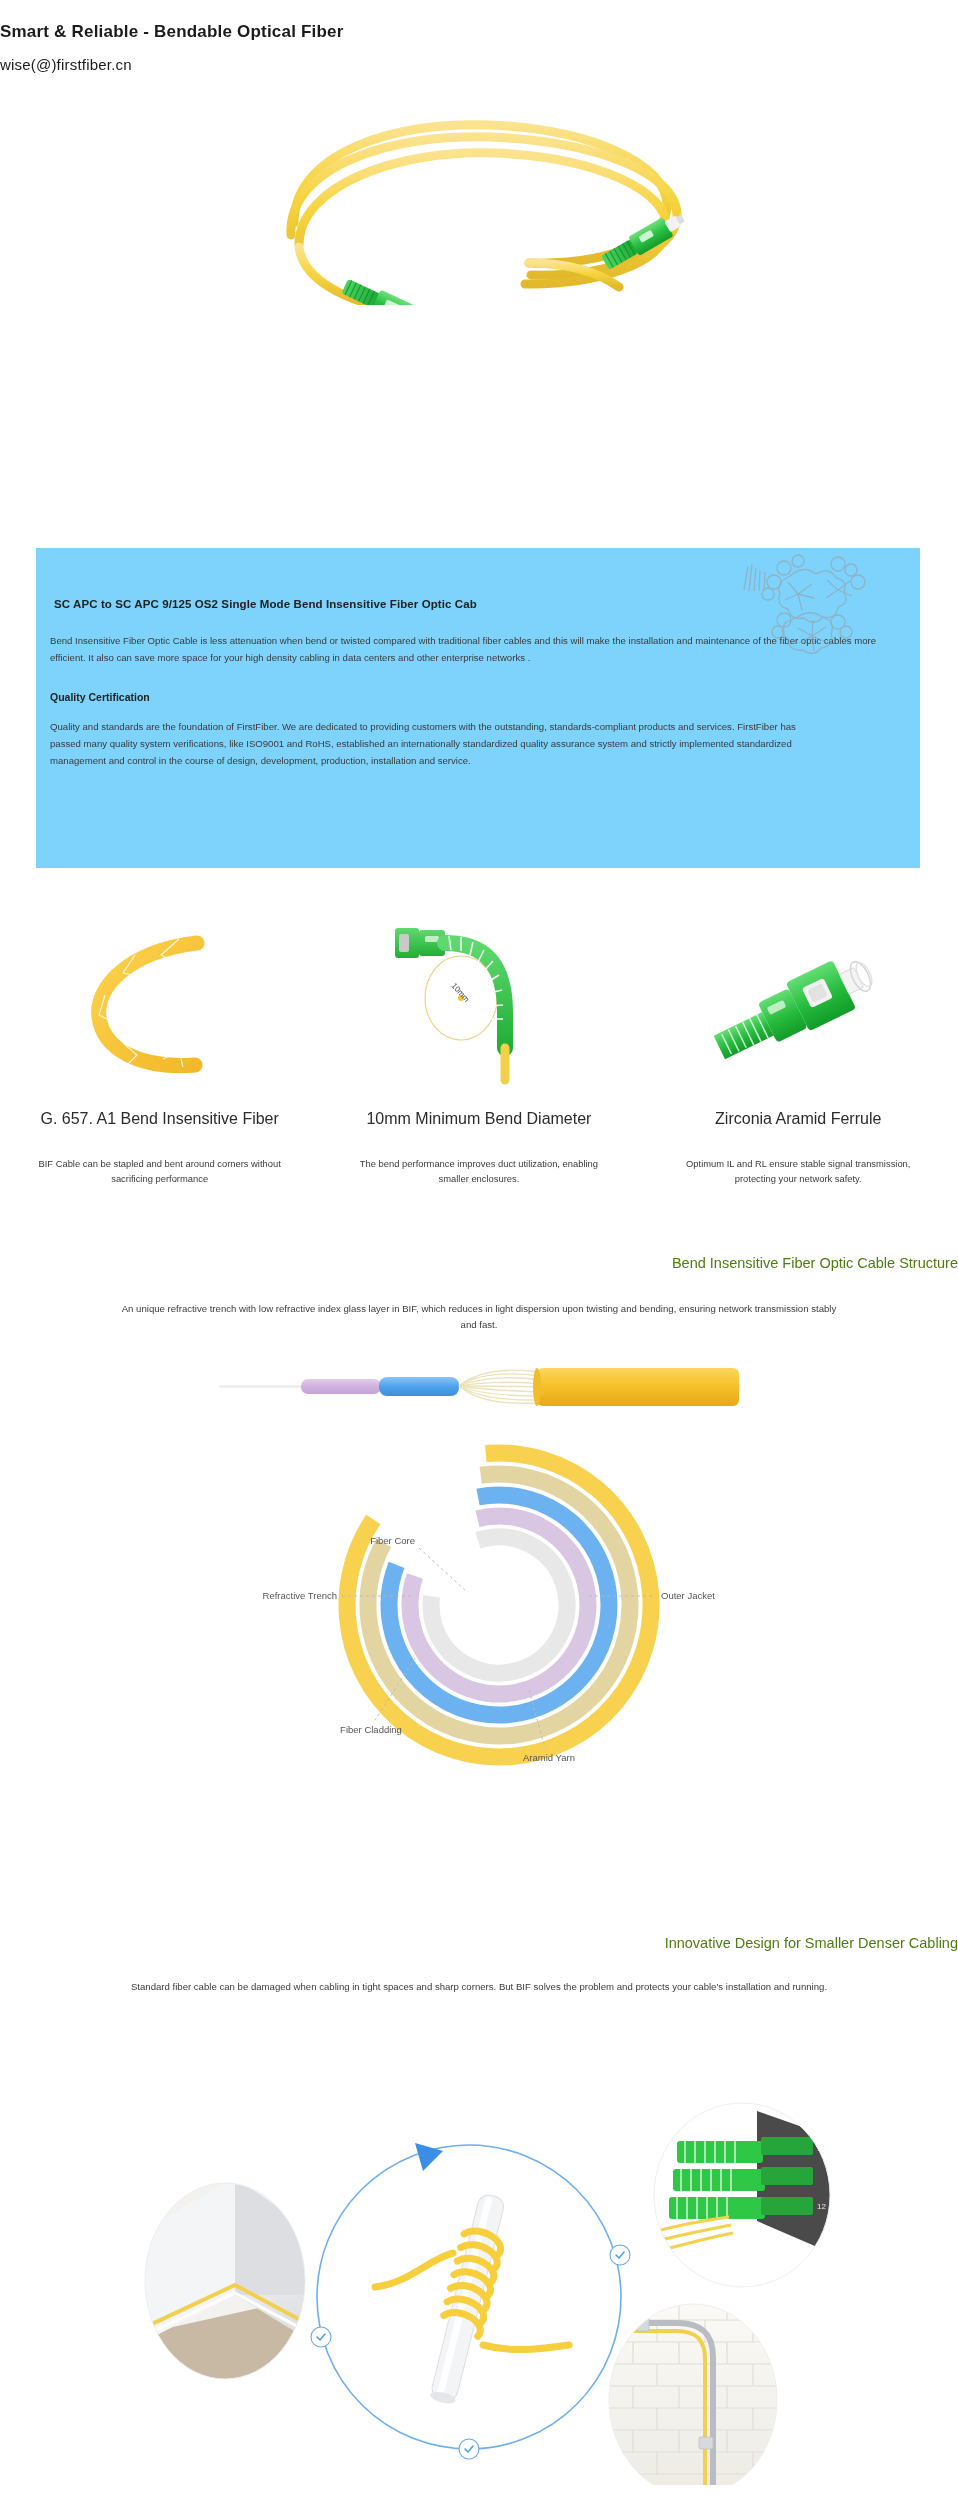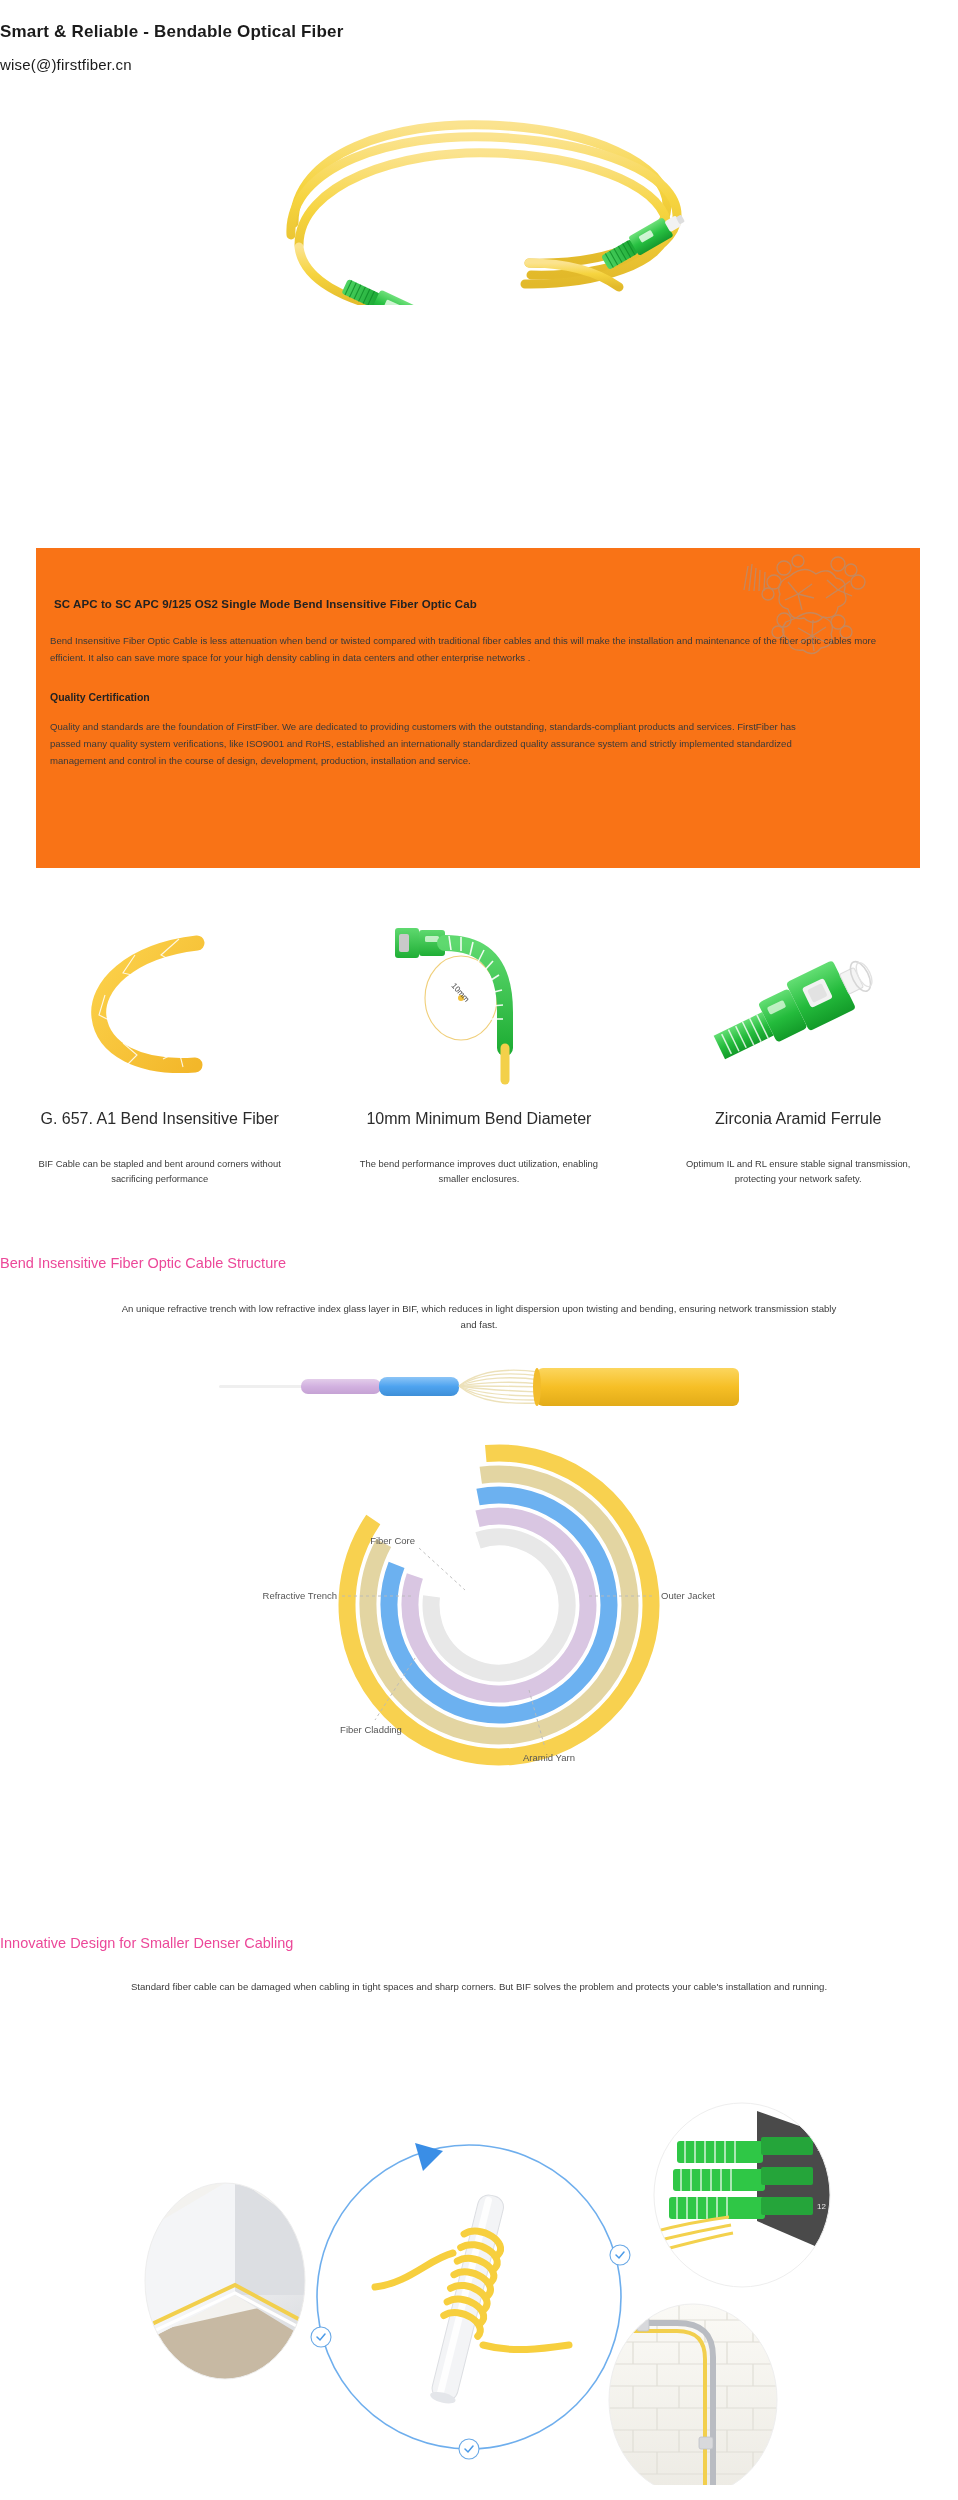--- a/index.html
+++ b/index.html
@@ -23,21 +23,21 @@
     margin-top:14px; font-size:15px; color:#1b1b1b; letter-spacing:.2px;
   }
 
   
   .hero { position:absolute; top:95px; left:0; width:958px; height:230px; }
   .hero svg { display:block; margin:0 auto; }
 
   
   .info-panel {
     position:absolute; left:36px; top:548px; width:884px; height:320px;
-    background:#f97316;
+    background:#7dd3fc;
   }
   .info-panel .ptitle {
     position:absolute; left:18px; top:50px; font-size:11.5px; font-weight:bold; color:#222;
     letter-spacing:.1px;
   }
   .info-panel .pbody {
     position:absolute; left:14px; top:84px; width:846px;
     font-size:9.6px; line-height:17px; color:#3a3a3a;
   }
   .info-panel .qtitle {
@@ -52,21 +52,21 @@
 
   
   .features { position:absolute; top:920px; left:0; width:958px; }
   .feat-row { display:flex; width:958px; }
   .feat-col { width:319.3px; text-align:center; }
   .feat-art { height:170px; display:flex; align-items:center; justify-content:center; }
   .feat-title { font-size:16px; color:#2b2b2b; margin-top:20px; }
   .feat-desc { font-size:9.4px; line-height:15px; color:#3b3b3b; margin-top:22px; padding:0 30px; }
 
   
-  .sec-heading { text-align:left; font-size:14.5px; color:#ec4899; font-weight:normal; }
+  .sec-heading { text-align:right; font-size:14.5px; color:#4d7c0f; font-weight:normal; }
   .sec-sub { text-align:center; font-size:9.6px; line-height:16px; color:#3b3b3b; }
 
   .structure { position:absolute; top:1255px; left:0; width:958px; }
   .structure .sec-sub { margin-top:30px; padding:0 117px; }
 
   .cutaway { position:absolute; top:1340px; left:0; width:958px; height:110px; }
   .cutaway svg { display:block; margin:0 auto; }
 
   .ringwrap { position:absolute; top:1400px; left:0; width:958px; height:400px; }
   .ringwrap svg { display:block; margin:0 auto; }

